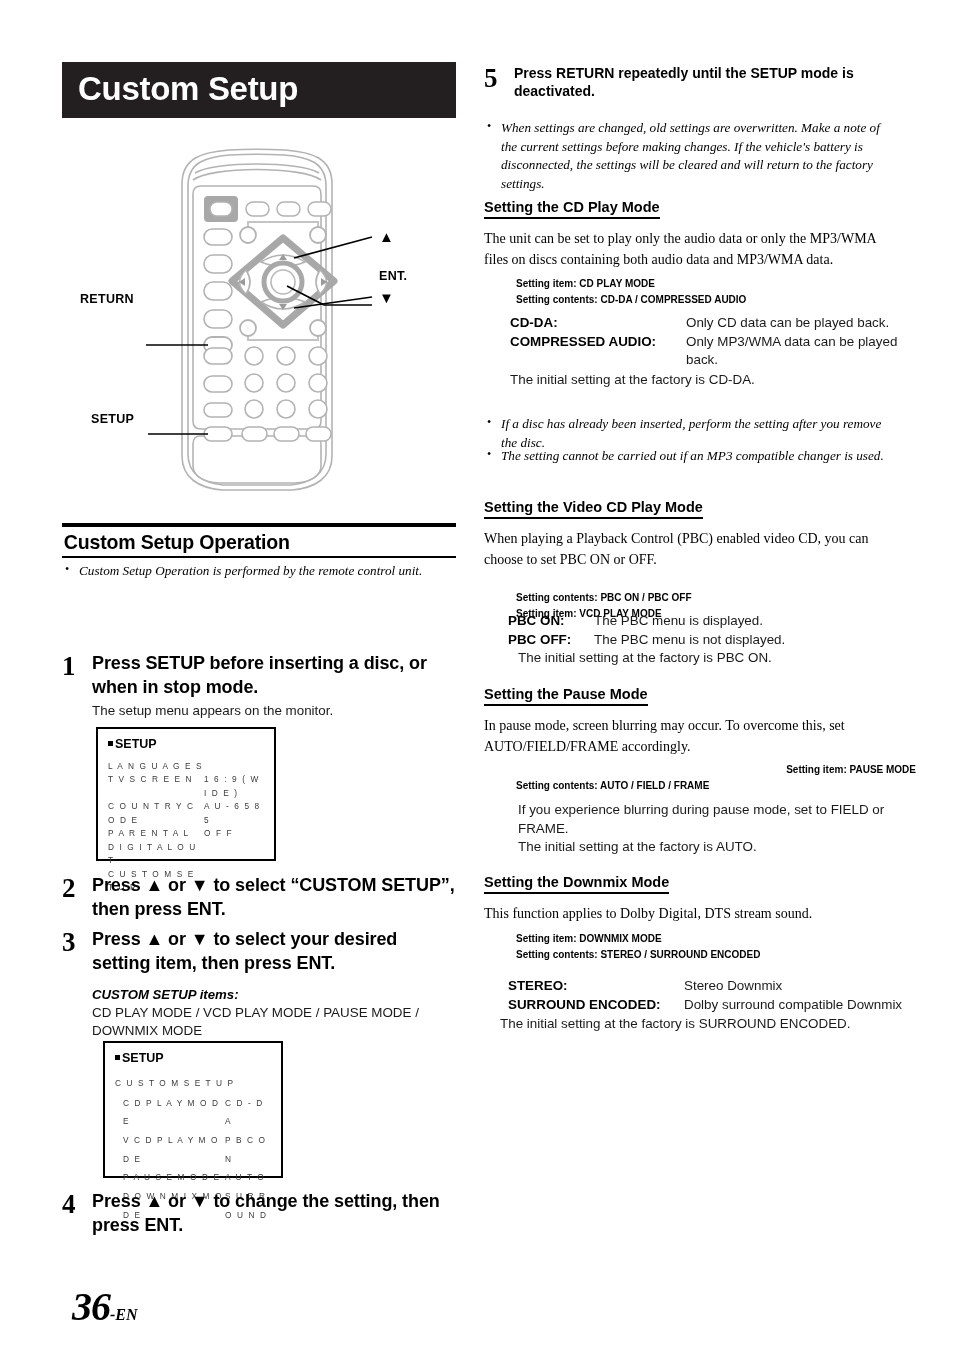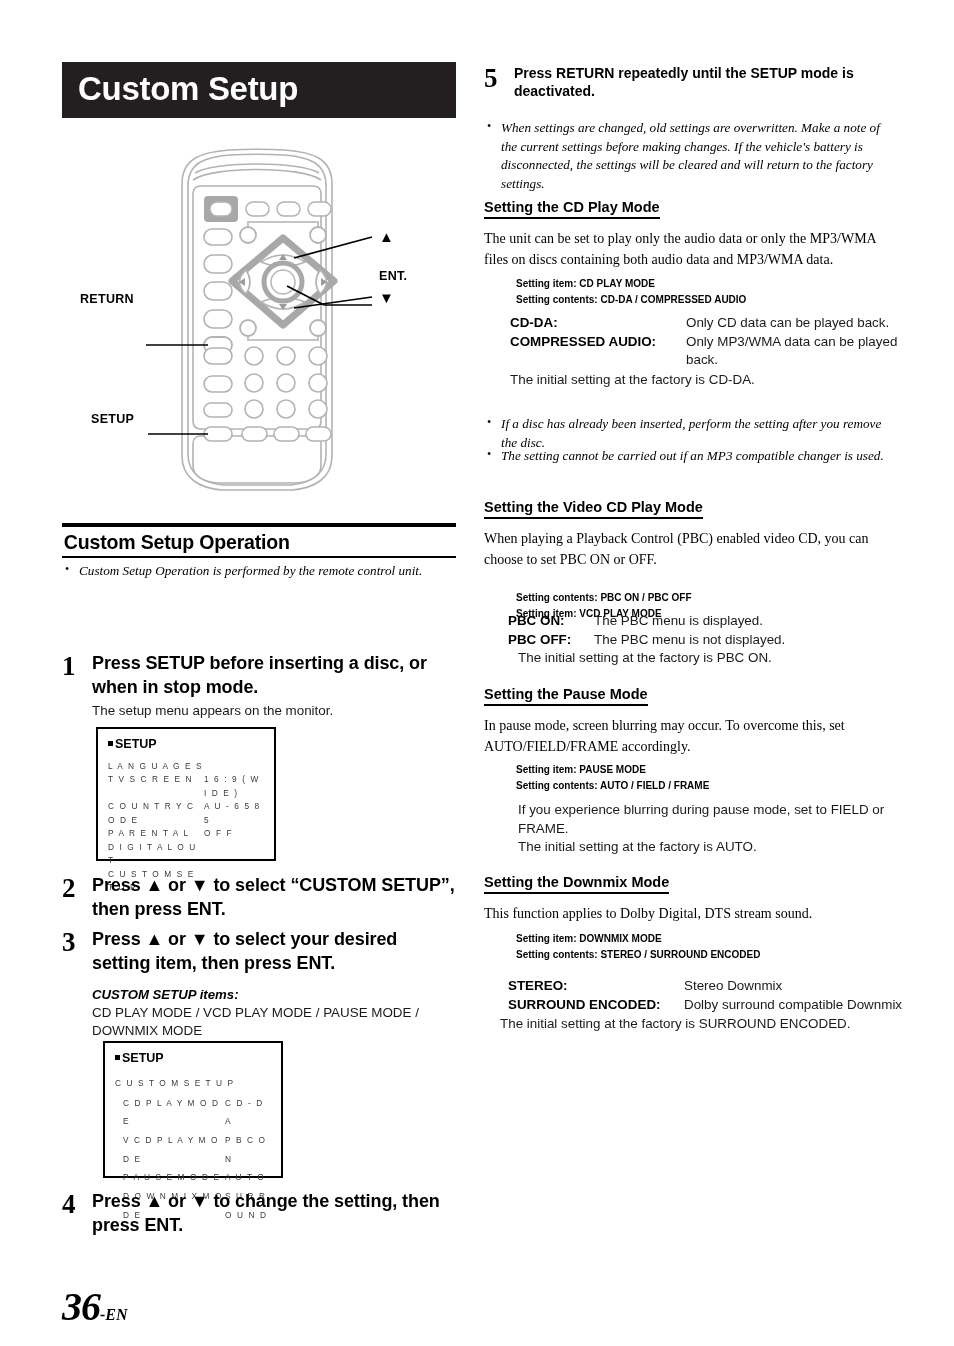--- a/index.html
+++ b/index.html
@@ -158,21 +158,21 @@
     color: #3a3a3a;
   }
   .osd1 .row .k { width: 96px; flex: 0 0 96px; }
   .osd2 .row { line-height: 2.25; }
   .osd2 .row .k { width: 102px; flex: 0 0 102px; }
   .osd2 .indent { padding-left: 8px; }
   .osd2 .grouphdr { margin-bottom: 1px; }
 
   
   .pageno {
-    position: absolute; left: 62px; top: 1283px;
+    position: absolute; left: 72px; top: 1283px;
     font-family: "Liberation Serif", serif;
     font-weight: bold;
   }
   .pageno .n { font-size: 40px; font-style: italic; letter-spacing: -1px;}
   .pageno .s { font-size: 16px; font-style: italic; font-weight: bold; }
 
   
   .rstep { position: absolute; display: flex; left: 484px; width: 398px; }
   .rstep .num {
     font-family: "Liberation Serif", serif;
@@ -486,21 +486,21 @@
     </div>
     <div class="drow">
       <span class="term">PBC OFF:</span>
       <span class="desc">The PBC menu is not displayed.</span>
     </div>
     <div class="init">The initial setting at the factory is PBC ON.</div>
   </div>
 
   <div class="subhead" style="top:686px;"><span class="u">Setting the Pause Mode</span></div>
   <div class="rbody" style="top:715px;">In pause mode, screen blurring may occur. To overcome this, set AUTO/FIELD/FRAME accordingly.</div>
-  <div class="setitem" style="top:763px;">Setting item: PAUSE MODE</div>
+  <div class="setitem" style="top:763px;text-align:right;">Setting item: PAUSE MODE</div>
   <div class="setitem" style="top:779px;">Setting contents: AUTO / FIELD / FRAME</div>
   <div class="defs defs-pause">
     <div class="line">If you experience blurring during pause mode, set to FIELD or FRAME.</div>
     <div class="line">The initial setting at the factory is AUTO.</div>
   </div>
 
   <div class="subhead" style="top:874px;"><span class="u">Setting the Downmix Mode</span></div>
   <div class="rbody" style="top:903px;">This function applies to Dolby Digital, DTS stream sound.</div>
   <div class="setitem" style="top:932px;">Setting item: DOWNMIX MODE</div>
   <div class="setitem" style="top:948px;">Setting contents: STEREO / SURROUND ENCODED</div>

